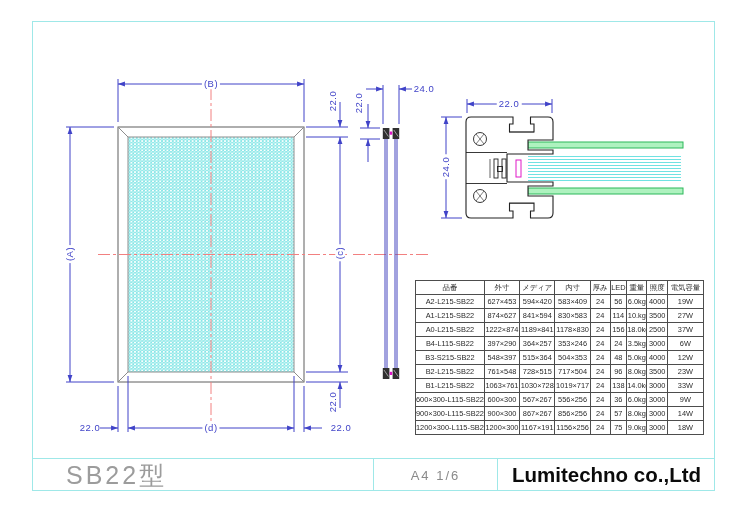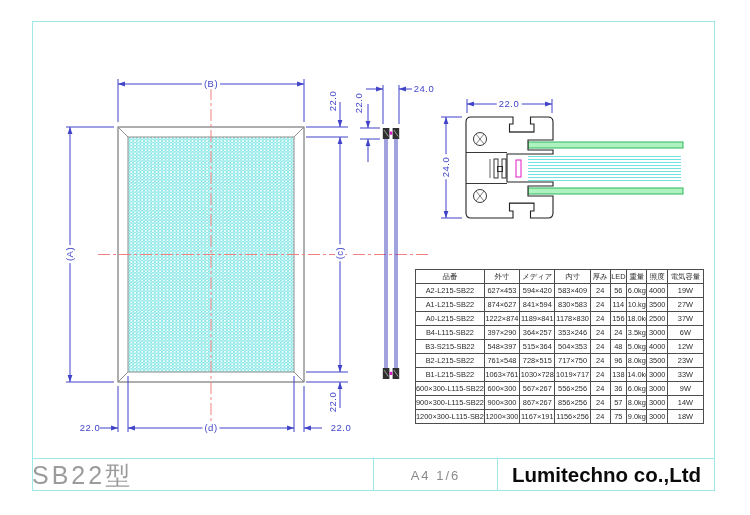--- a/index.html
+++ b/index.html
@@ -7,32 +7,32 @@
   .sheet{position:relative;width:750px;height:515px;background:#fff;}
   .page-border{position:absolute;left:32px;top:21px;width:683px;height:470px;
                border:1.5px solid #9fe8e8;box-sizing:border-box;}
   svg.draw{position:absolute;left:0;top:0;}
   
   .dim{position:absolute;transform:translate(-50%,-50%);color:#4043c8;font-size:9.5px;
        letter-spacing:0.5px;white-space:nowrap;line-height:1;z-index:3;}
   .rot{transform:translate(-50%,-50%) rotate(-90deg);}
   .bg{background:#fff;padding:0 2px;}
   
-  table.spec{position:absolute;left:415px;top:269px;width:289px;border-collapse:collapse;
+  table.spec{position:absolute;left:415px;top:280px;width:289px;border-collapse:collapse;
              table-layout:fixed;z-index:2;background:#fff;}
   table.spec th,table.spec td{border:1px solid #4d4d4d;font-size:7.4px;font-weight:normal;
              color:#2a2a2a;text-align:center;padding:0;height:13px;line-height:13px;
              overflow:hidden;white-space:nowrap;}
   col.c-name{width:25.7%} col.c-dim{width:13.2%} col.c-thk{width:7.4%} col.c-led{width:6.2%}
   col.c-wt{width:7.6%} col.c-lux{width:7.6%} col.c-pw{width:13.5%}
   
   .titleblock{position:absolute;left:32px;top:458px;width:683px;height:33px;display:flex;
               border-top:1.5px solid #9fe8e8;box-sizing:border-box;z-index:2;}
   .tb-cell{height:100%;display:flex;align-items:center;box-sizing:border-box;}
-  .tb-model{width:341px;font-size:25px;color:#9c9c9c;letter-spacing:3px;}
+  .tb-model{width:341px;padding-left:34px;font-size:25px;color:#9c9c9c;letter-spacing:3px;}
   .tb-sheet{width:124px;justify-content:center;border-left:1.5px solid #9fe8e8;
             font-size:13px;color:#8a8a8a;letter-spacing:2px;}
   .tb-company{flex:1;justify-content:center;border-left:1.5px solid #9fe8e8;
               font-size:20.5px;color:#0b0b0b;font-weight:bold;}
 </style>
 </head>
 <body>
 
 <div class="sheet">
 
@@ -269,21 +269,21 @@
           <td>24</td>
           <td>48</td>
           <td>5.0kg</td>
           <td>4000</td>
           <td>12W</td>
         </tr>
         <tr>
           <td>B2-L215-SB22</td>
           <td>761×548</td>
           <td>728×515</td>
-          <td>717×750</td>
+          <td>717×504</td>
           <td>24</td>
           <td>96</td>
           <td>8.0kg</td>
           <td>3500</td>
           <td>23W</td>
         </tr>
         <tr>
           <td>B1-L215-SB22</td>
           <td>1063×761</td>
           <td>1030×728</td>

